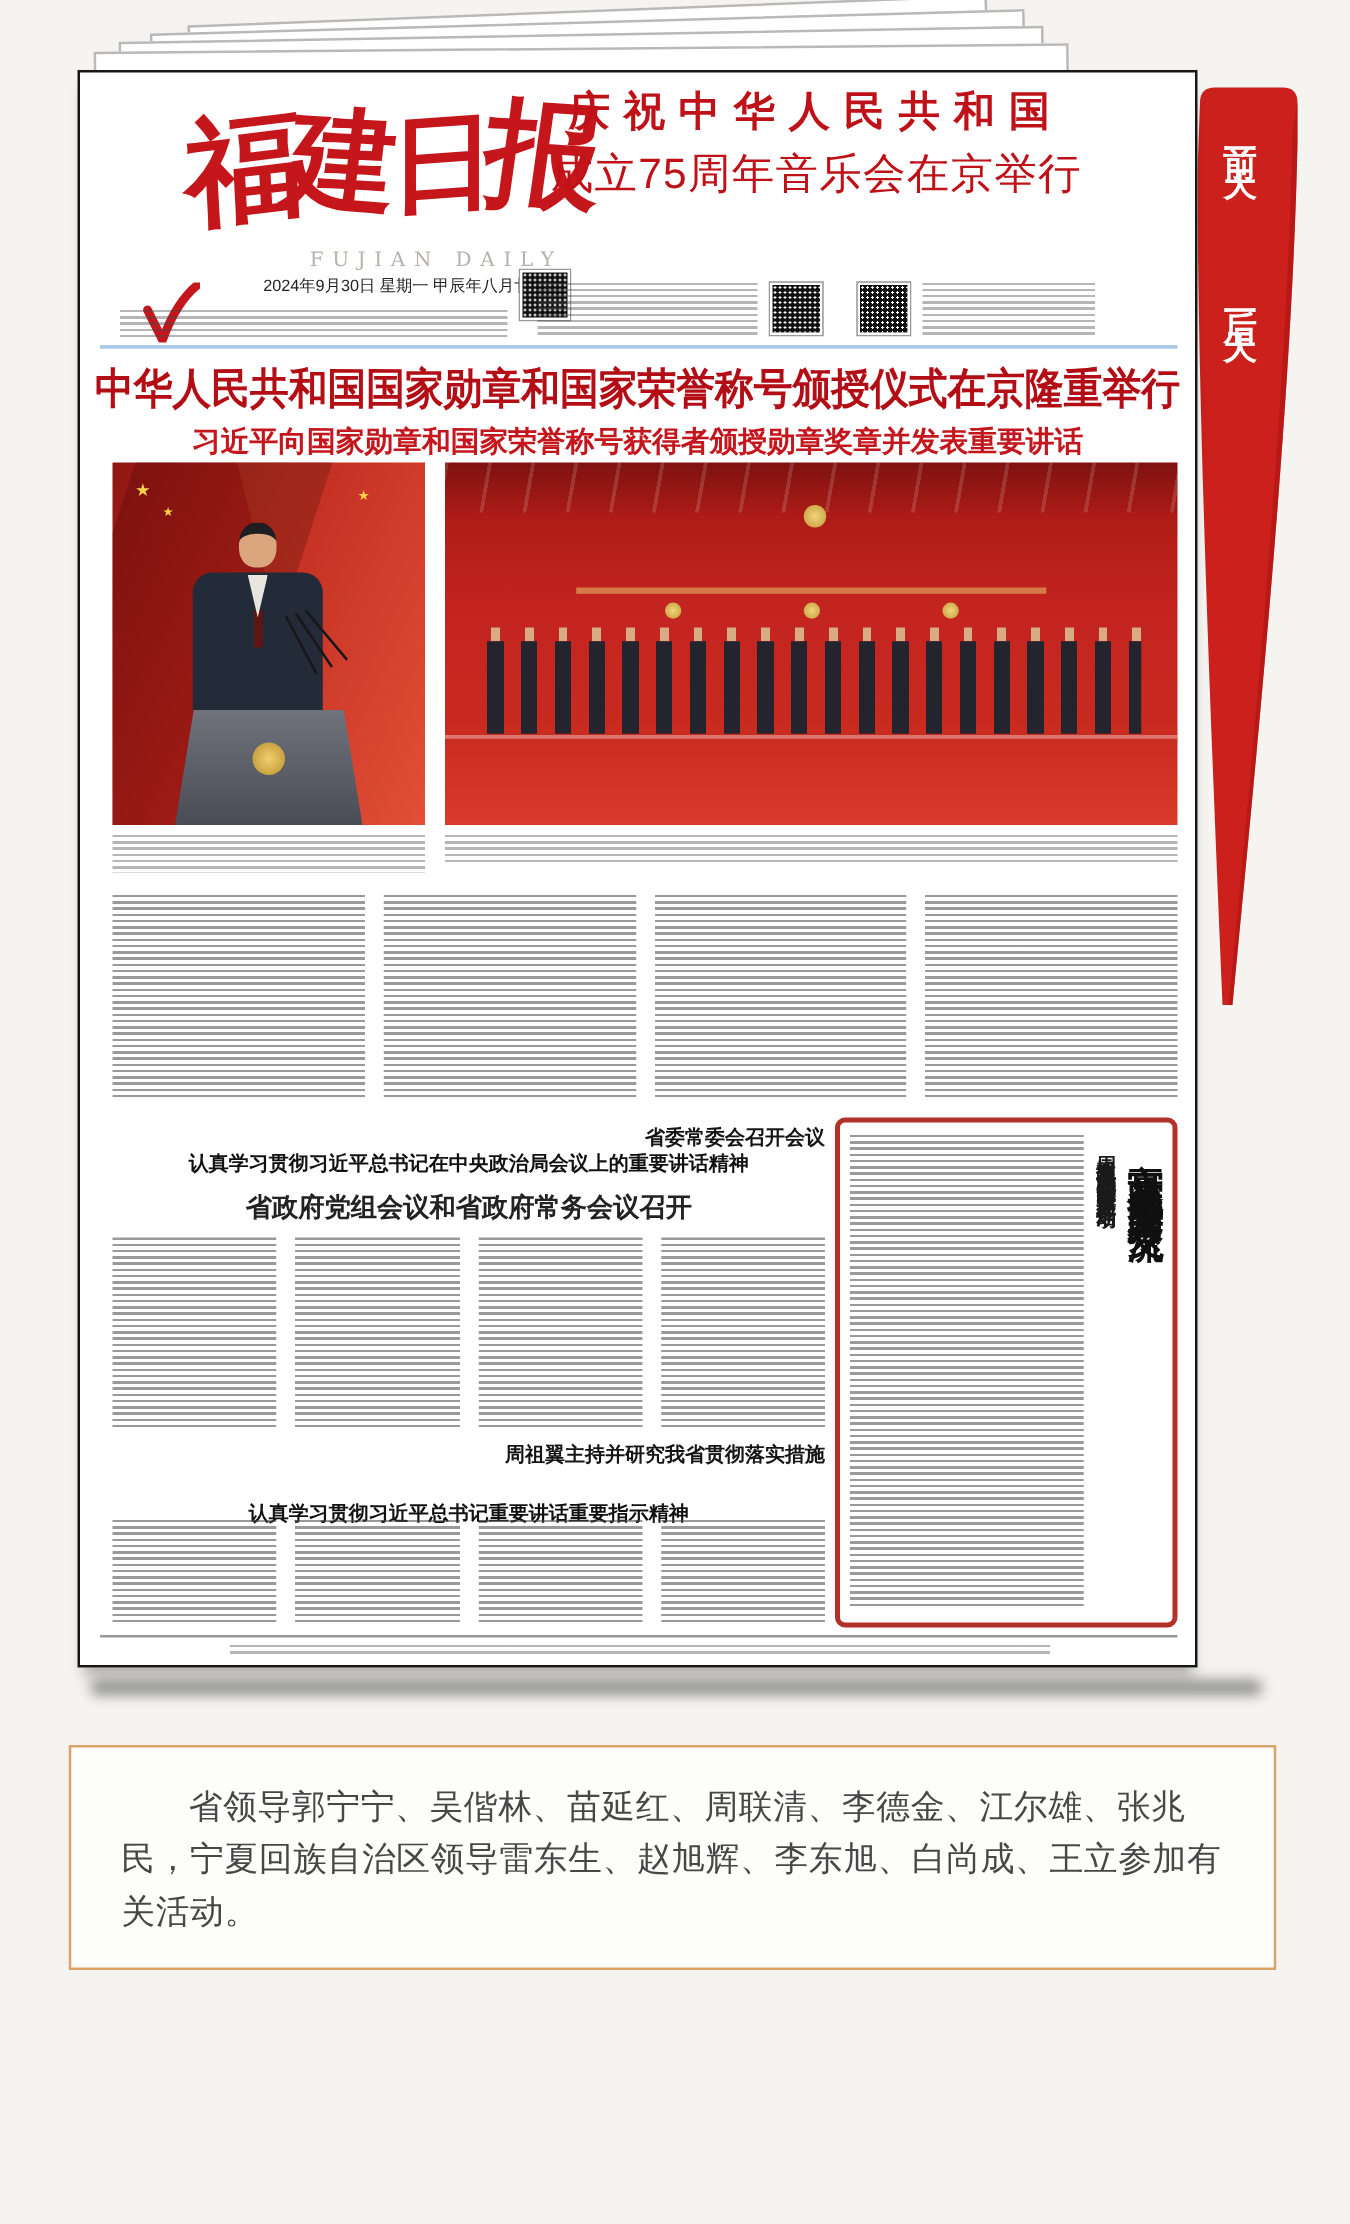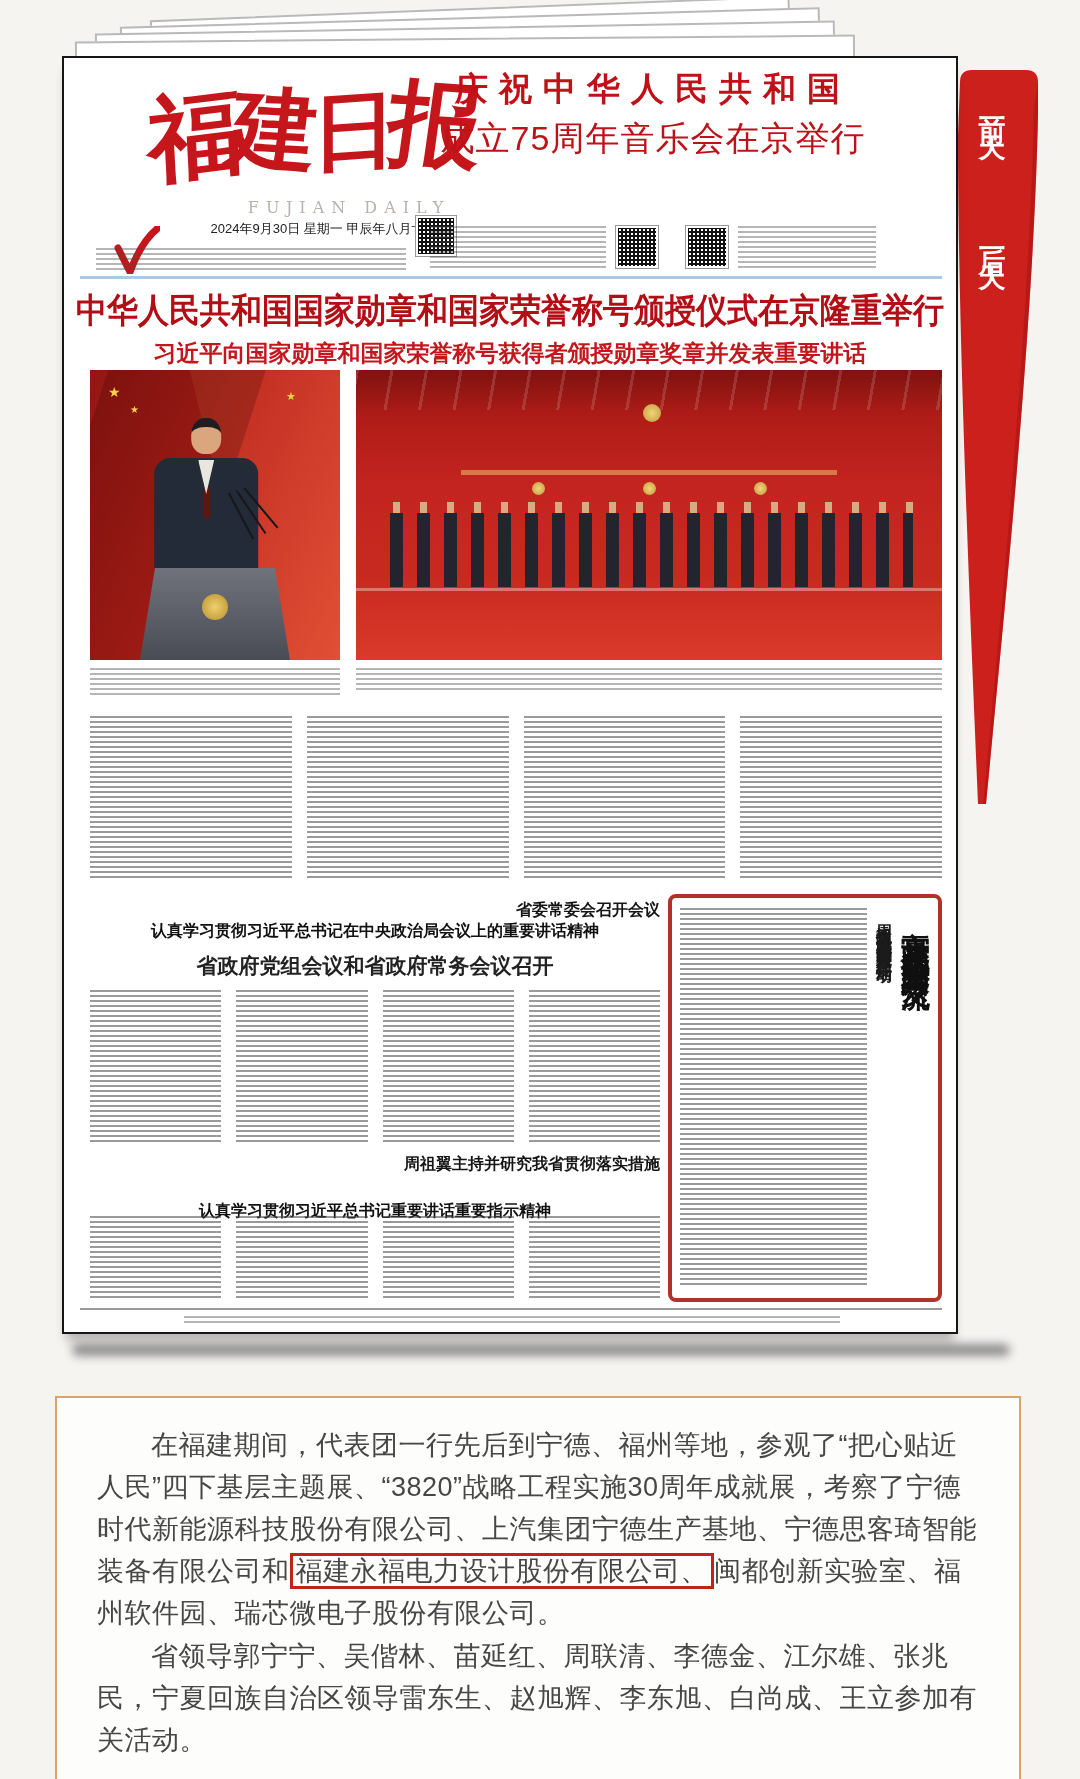--- a/index.html
+++ b/index.html
@@ -252,17 +252,16 @@
       <div class="tx"></div>
       <div class="tx"></div>
       <div class="tx"></div>
     </div>
 
     <div class="foot-rule"></div>
     <div class="foot-tx tx light"></div>
   </div>
 
   <div class="excerpt">
-    <p><span>在福建期间，代表团一行先后到宁德、福州等地，参观了“把心贴近人民”四下基层主题展、“3820”战略工程实施30周年成就展，考察了宁德时代新能源科技股份有限公司、上汽集团宁德生产基地、宁德思客琦智能装备有限公司和</span><span class="hl">福建永福电力设计股份有限公司、</span><span>闽都创新实验室、福州软件园、瑞芯微电子股份有限公司。</span></p>
     <p>省领导郭宁宁、吴偕林、苗延红、周联清、李德金、江尔雄、张兆民，宁夏回族自治区领导雷东生、赵旭辉、李东旭、白尚成、王立参加有关活动。</p>
   </div>
 
 </div>
 
 </body></html>

